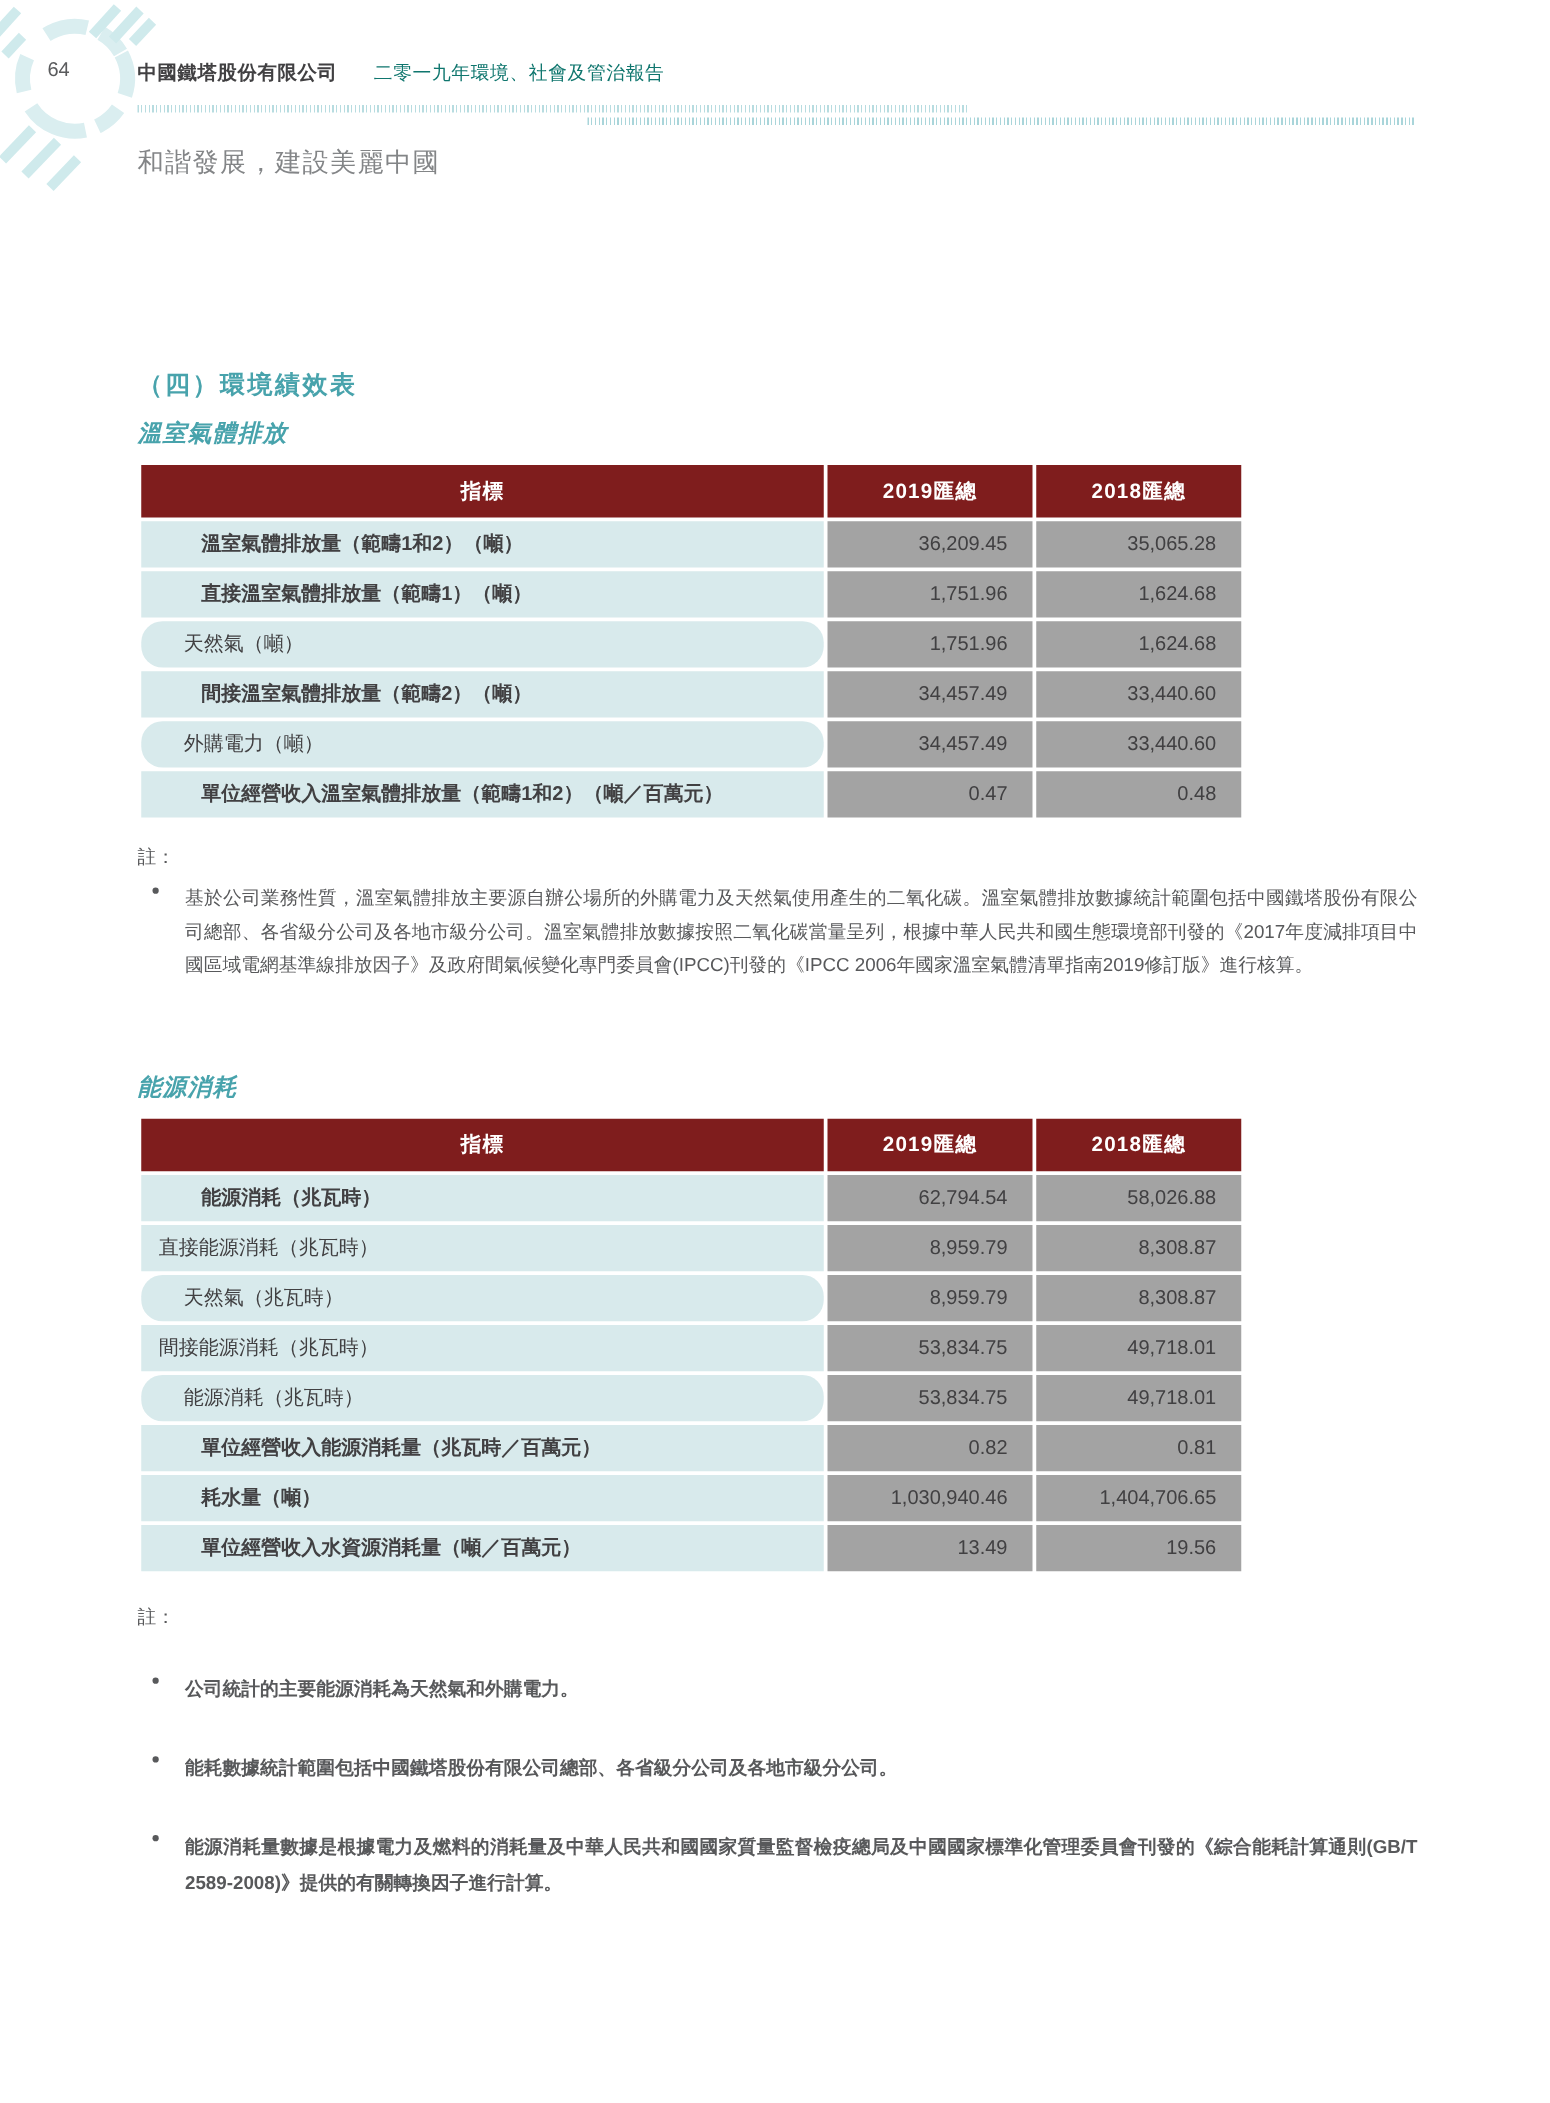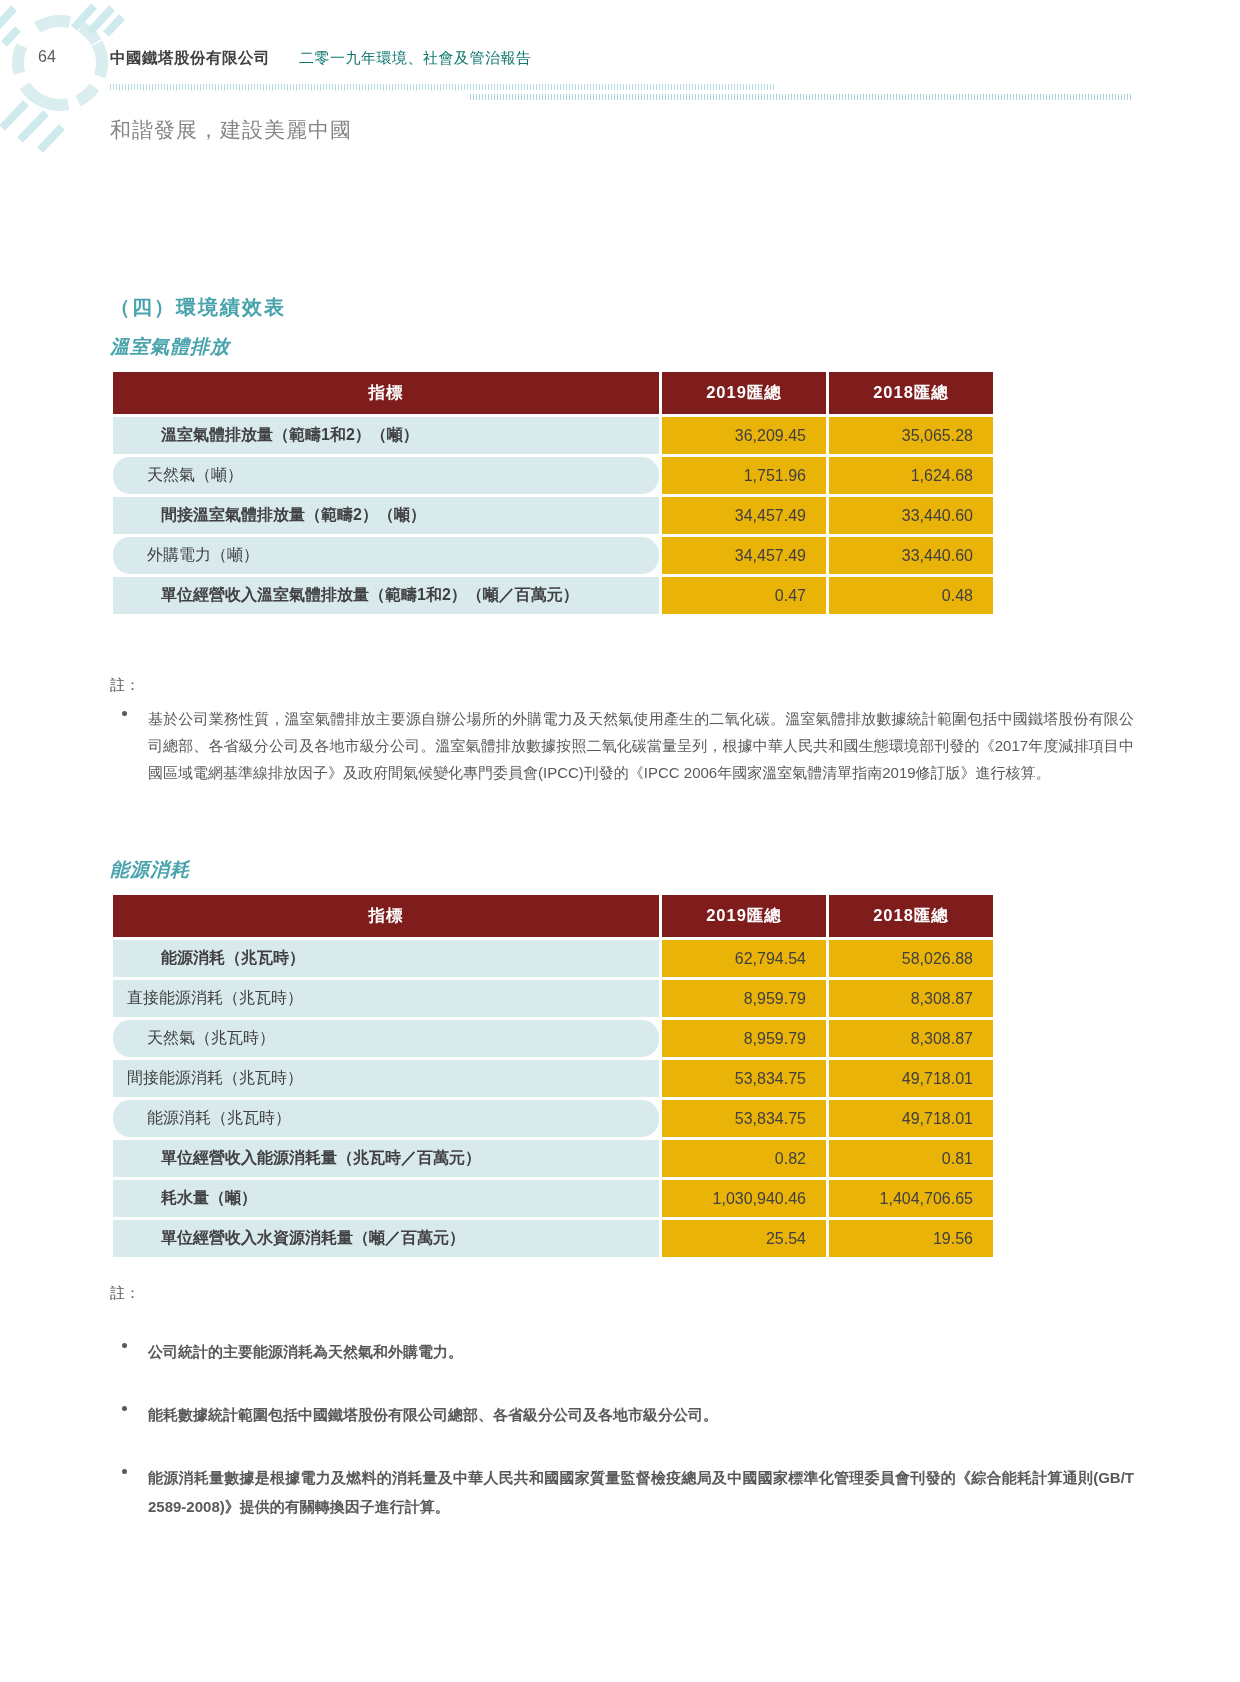--- a/index.html
+++ b/index.html
@@ -26,21 +26,21 @@
   .tbl-block-1{position:absolute;left:110px;top:334px;}
   .tbl-block-2{position:absolute;left:110px;top:857px;}
   .tbl-title{font-size:19px;font-weight:bold;font-style:italic;color:#48a3ac;letter-spacing:1px;margin:0 0 9px 0;}
 
   table.perf{border-collapse:separate;border-spacing:3px;table-layout:fixed;width:886px;}
   table.perf col.c-label{width:546px;}
   table.perf col.c-val{width:164px;}
   table.perf th{background:#7f1d1d;color:#ffffff;font-size:16.5px;font-weight:bold;height:40px;text-align:center;letter-spacing:1px;}
   table.perf td{height:35px;font-size:16px;color:#414042;}
   table.perf td.lbl{background:#d8eaec;padding-left:14px;text-align:left;}
-  table.perf td.val{background:#eab308;text-align:right;padding-right:20px;}
+  table.perf td.val{background:#a3a3a3;text-align:right;padding-right:20px;}
   table.perf tr.bold td.lbl{font-weight:bold;padding-left:48px;}
   table.perf tr.indent td.lbl{padding-left:34px;border-radius:17px;}
 
   .note{position:absolute;left:110px;width:1024px;color:#58595b;}
   .note-1{top:676px;}
   .note-2{top:1284px;}
   .note-label{font-size:15px;color:#58595b;margin:0 0 10px 0;}
   .note-item{display:flex;align-items:flex-start;margin-top:0;}
   .note-2 .note-item{margin-top:34px;}
   .bullet{flex:0 0 38px;padding-left:12px;box-sizing:border-box;}
@@ -94,20 +94,25 @@
           <th>2019匯總</th>
           <th>2018匯總</th>
         </tr>
       </thead>
       <tbody>
         <tr class="bold">
           <td class="lbl">溫室氣體排放量（範疇1和2）（噸）</td>
           <td class="val">36,209.45</td>
           <td class="val">35,065.28</td>
         </tr>
+        <tr class="bold">
+          <td class="lbl">直接溫室氣體排放量（範疇1）（噸）</td>
+          <td class="val">1,751.96</td>
+          <td class="val">1,624.68</td>
+        </tr>
         <tr class="indent">
           <td class="lbl">天然氣（噸）</td>
           <td class="val">1,751.96</td>
           <td class="val">1,624.68</td>
         </tr>
         <tr class="bold">
           <td class="lbl">間接溫室氣體排放量（範疇2）（噸）</td>
           <td class="val">34,457.49</td>
           <td class="val">33,440.60</td>
         </tr>
@@ -179,21 +184,21 @@
           <td class="val">0.82</td>
           <td class="val">0.81</td>
         </tr>
         <tr class="bold">
           <td class="lbl">耗水量（噸）</td>
           <td class="val">1,030,940.46</td>
           <td class="val">1,404,706.65</td>
         </tr>
         <tr class="bold">
           <td class="lbl">單位經營收入水資源消耗量（噸／百萬元）</td>
-          <td class="val">25.54</td>
+          <td class="val">13.49</td>
           <td class="val">19.56</td>
         </tr>
       </tbody>
     </table>
   </div>
 
   <div class="note note-2">
     <p class="note-label">註：</p>
     <div class="note-item">
       <span class="bullet"><i></i></span>

